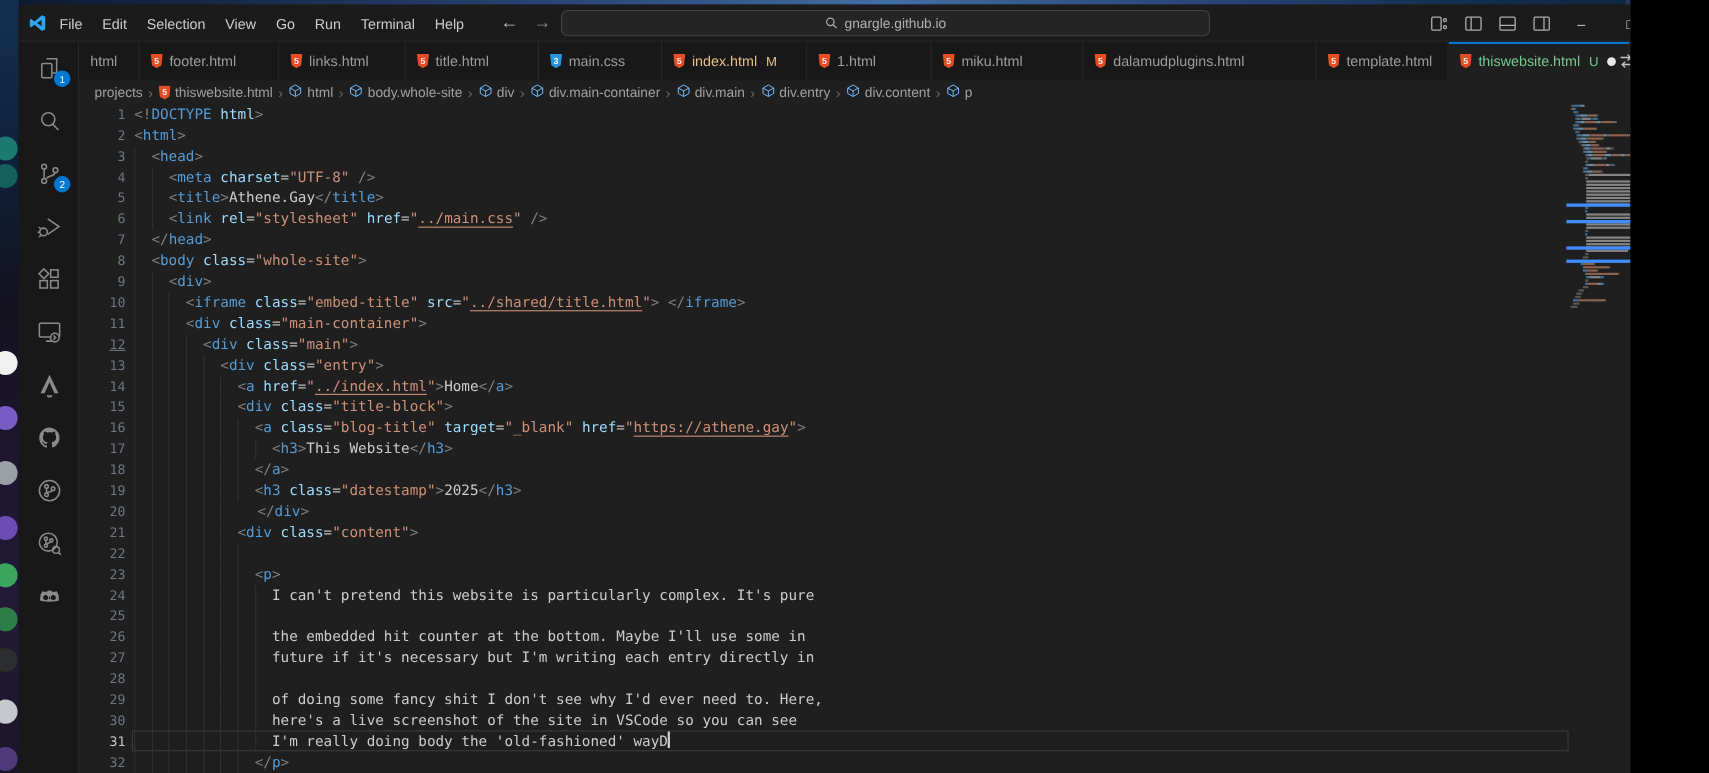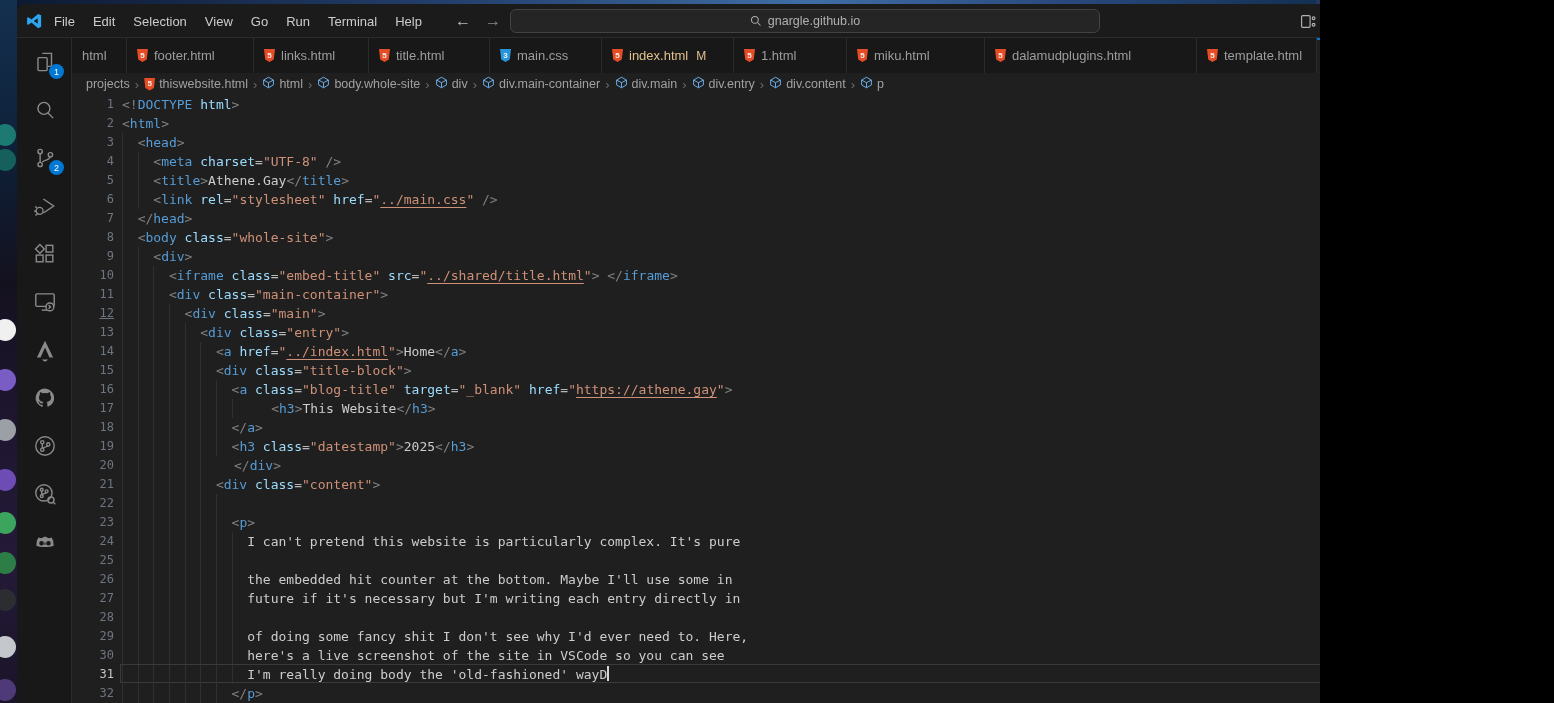--- a/index.html
+++ b/index.html
@@ -1,17 +1,17 @@
 <!DOCTYPE html>
 <html><head>
 <meta charset="utf-8">
 <style>
   * { margin:0; padding:0; box-sizing:border-box; }
   html,body { background:#000; }
-  #stage { position:relative; width:1320px; height:703px; overflow:hidden;
+  #stage { position:relative; width:1482px; height:703px; overflow:hidden;
            font-family:"Liberation Sans", sans-serif; background:#101622; }
 
   
   #desktop-top { position:absolute; left:0; top:0; width:1554px; height:6px;
     background:linear-gradient(90deg,#0c1830 0%,#24416f 30%,#3f6ea5 52%,#2a4a7f 68%,#123052 85%,#0d2240 100%); }
   #desktop-left { position:absolute; left:0; top:0; width:17px; height:703px;
     background:linear-gradient(180deg,#14304f 0%,#0e2038 22%,#14111f 40%,#1e1630 60%,#241a38 80%,#1a1428 100%); overflow:hidden; }
   #desktop-left .dcirc { position:absolute; left:-6px; width:22px; height:22px; border-radius:50%; }
   #desktop-right { position:absolute; right:0; top:0; width:4px; height:703px;
     background:linear-gradient(180deg,#26355c 0%,#26355c 39%,#191927 41%,#17171f 100%); }
@@ -483,21 +483,21 @@
         <div class="code-line" style="top: 285px; padding-left: 109.556px;"><span class="tk-p">&lt;</span><span class="tk-t">a</span><span class="tk-x"> </span><span class="tk-a">class</span><span class="tk-o">=</span><span class="tk-s">"blog-title"</span><span class="tk-x"> </span><span class="tk-a">target</span><span class="tk-o">=</span><span class="tk-s">"_blank"</span><span class="tk-x"> </span><span class="tk-a">href</span><span class="tk-o">=</span><span class="tk-s">"</span><span class="tk-u">https://athene.gay</span><span class="tk-s">"</span><span class="tk-p">&gt;</span></div>
         <div class="ln" style="top: 304px;">17</div>
         <div class="indent-guide" style="left: 50px; top: 304px;"></div>
         <div class="indent-guide" style="left: 65.6508px; top: 304px;"></div>
         <div class="indent-guide" style="left: 81.3016px; top: 304px;"></div>
         <div class="indent-guide" style="left: 96.9524px; top: 304px;"></div>
         <div class="indent-guide" style="left: 112.603px; top: 304px;"></div>
         <div class="indent-guide" style="left: 128.254px; top: 304px;"></div>
         <div class="indent-guide" style="left: 143.905px; top: 304px;"></div>
         <div class="indent-guide" style="left: 159.556px; top: 304px;"></div>
-        <div class="code-line" style="top: 304px; padding-left: 125.206px; margin-left: 24px;"><span class="tk-p">&lt;</span><span class="tk-t">h3</span><span class="tk-p">&gt;</span><span class="tk-x">This Website</span><span class="tk-p">&lt;/</span><span class="tk-t">h3</span><span class="tk-p">&gt;</span></div>
+        <div class="code-line" style="top: 304px; padding-left: 125.206px;"><span class="tk-p">&lt;</span><span class="tk-t">h3</span><span class="tk-p">&gt;</span><span class="tk-x">This Website</span><span class="tk-p">&lt;/</span><span class="tk-t">h3</span><span class="tk-p">&gt;</span></div>
         <div class="ln" style="top: 323px;">18</div>
         <div class="indent-guide" style="left: 50px; top: 323px;"></div>
         <div class="indent-guide" style="left: 65.6508px; top: 323px;"></div>
         <div class="indent-guide" style="left: 81.3016px; top: 323px;"></div>
         <div class="indent-guide" style="left: 96.9524px; top: 323px;"></div>
         <div class="indent-guide" style="left: 112.603px; top: 323px;"></div>
         <div class="indent-guide" style="left: 128.254px; top: 323px;"></div>
         <div class="indent-guide" style="left: 143.905px; top: 323px;"></div>
         <div class="code-line" style="top: 323px; padding-left: 109.556px;"><span class="tk-p">&lt;/</span><span class="tk-t">a</span><span class="tk-p">&gt;</span></div>
         <div class="ln" style="top: 342px;">19</div>

